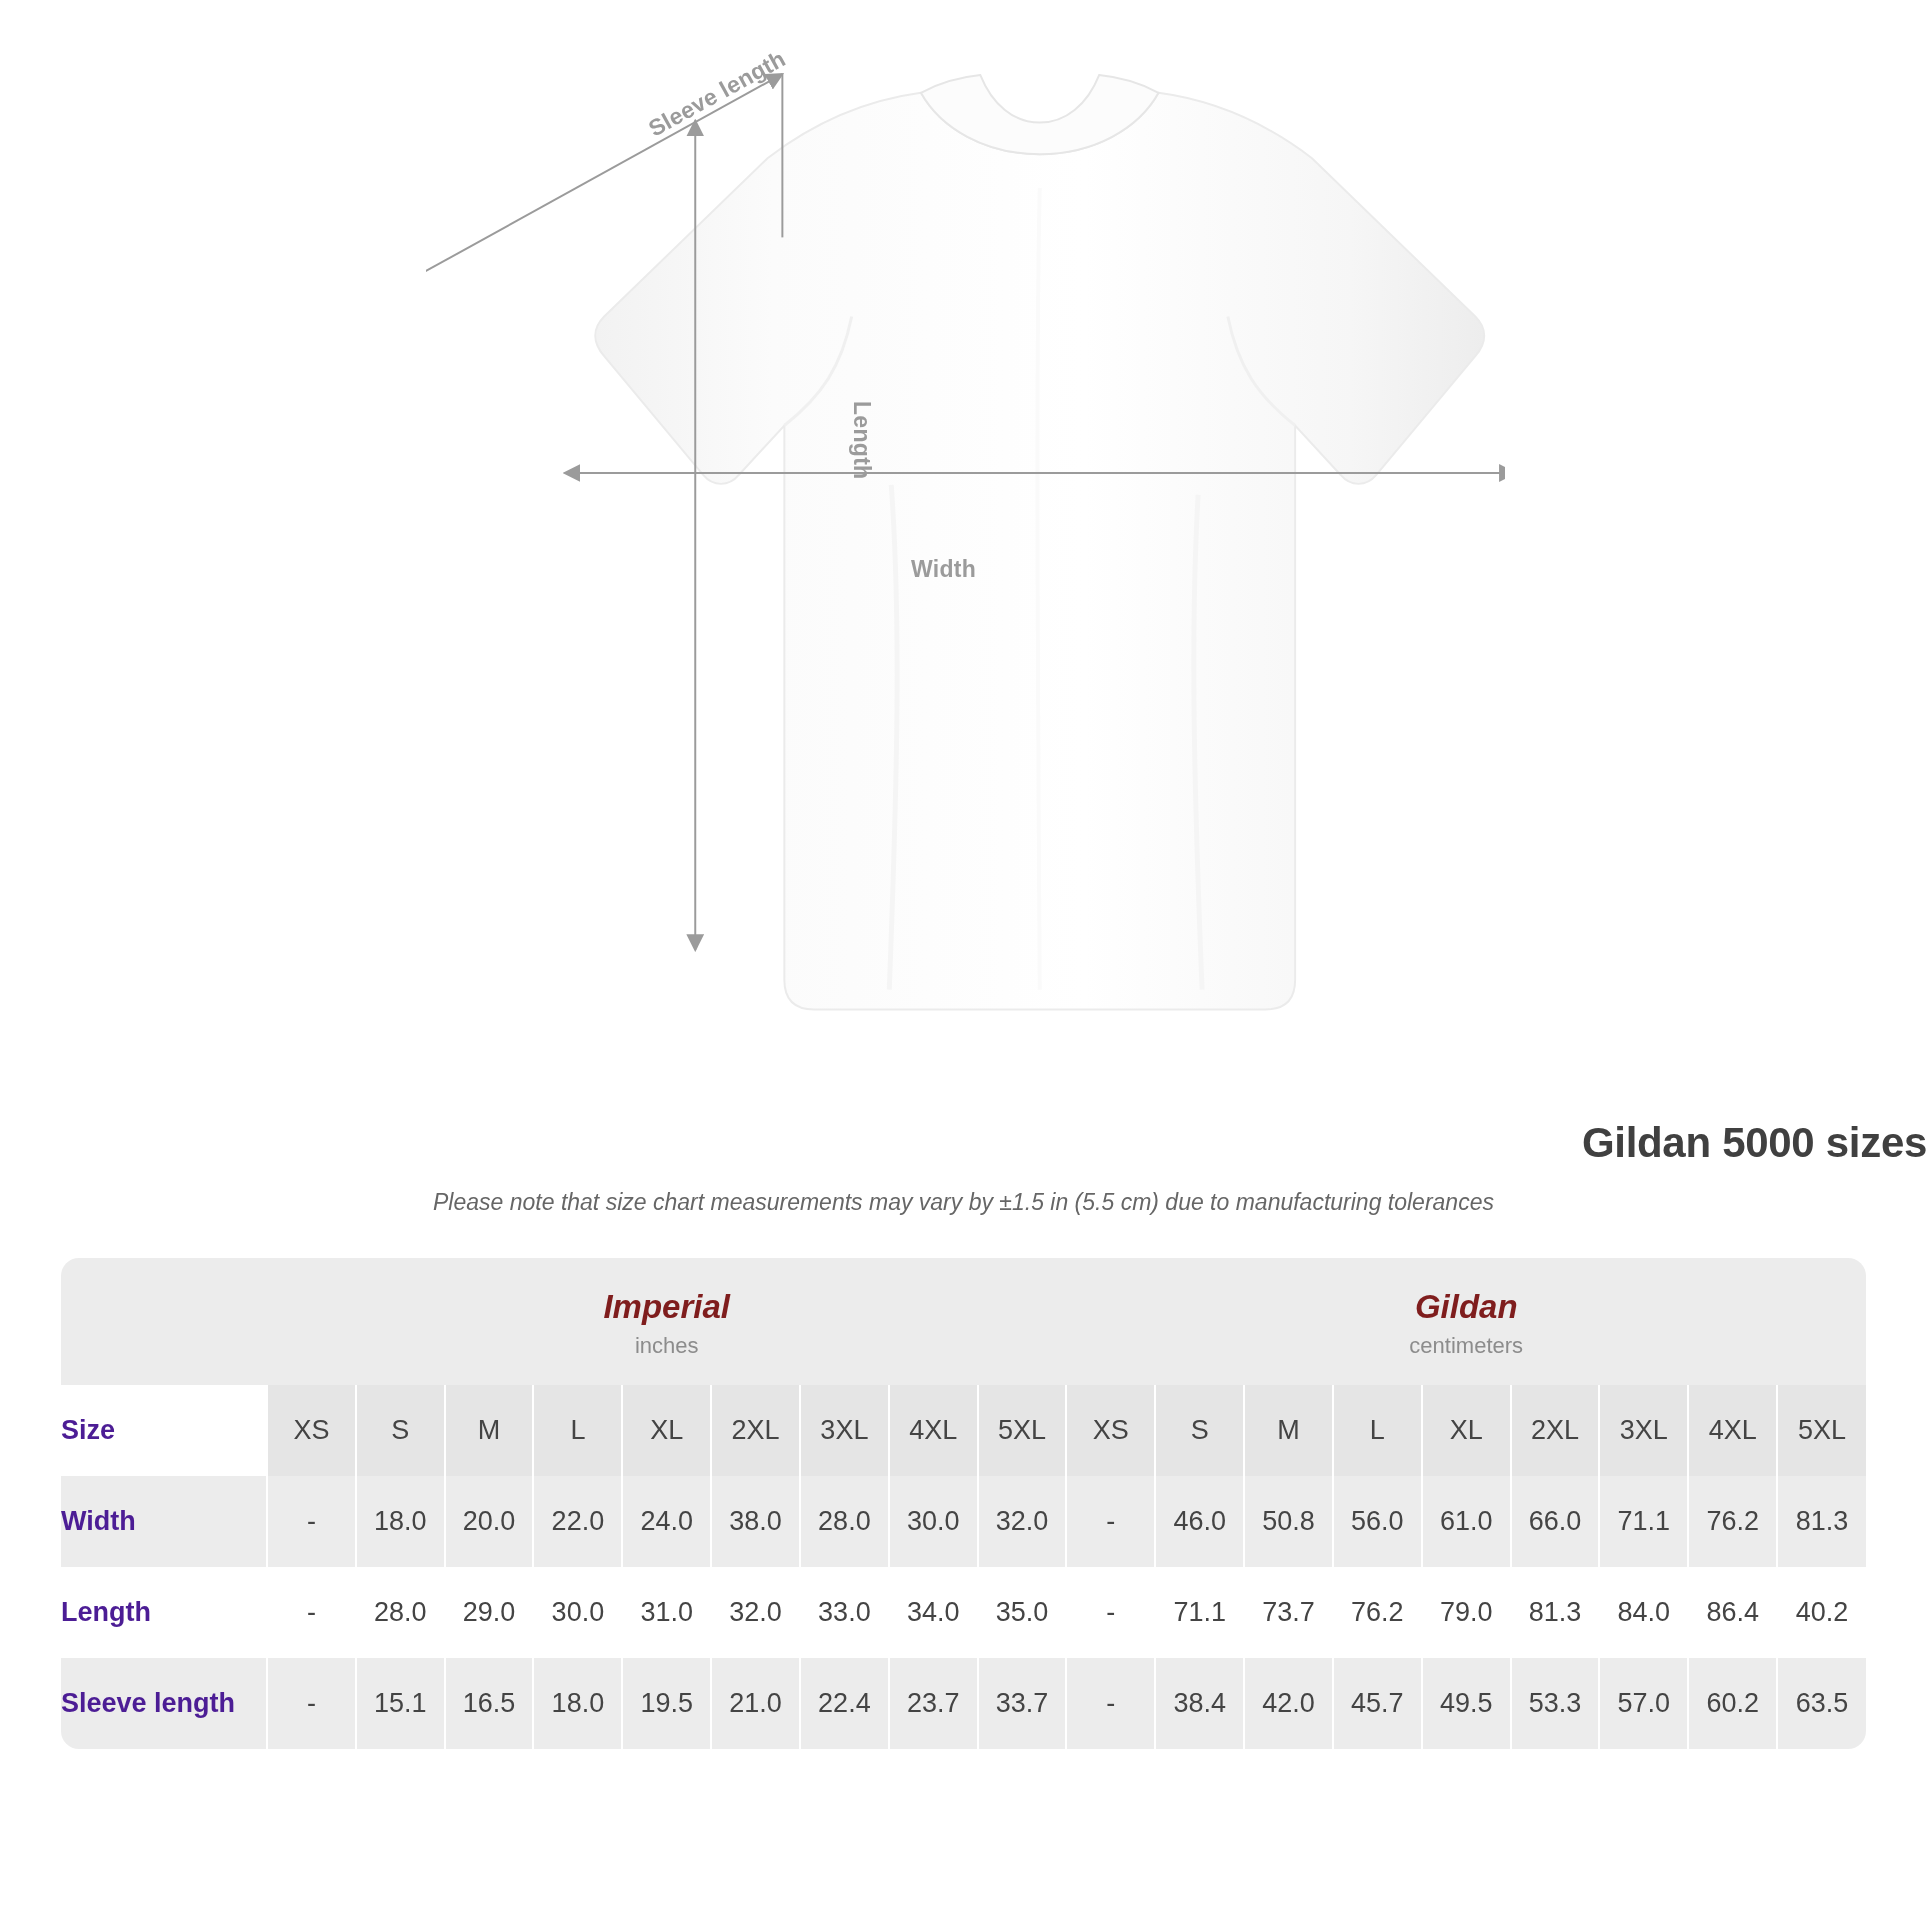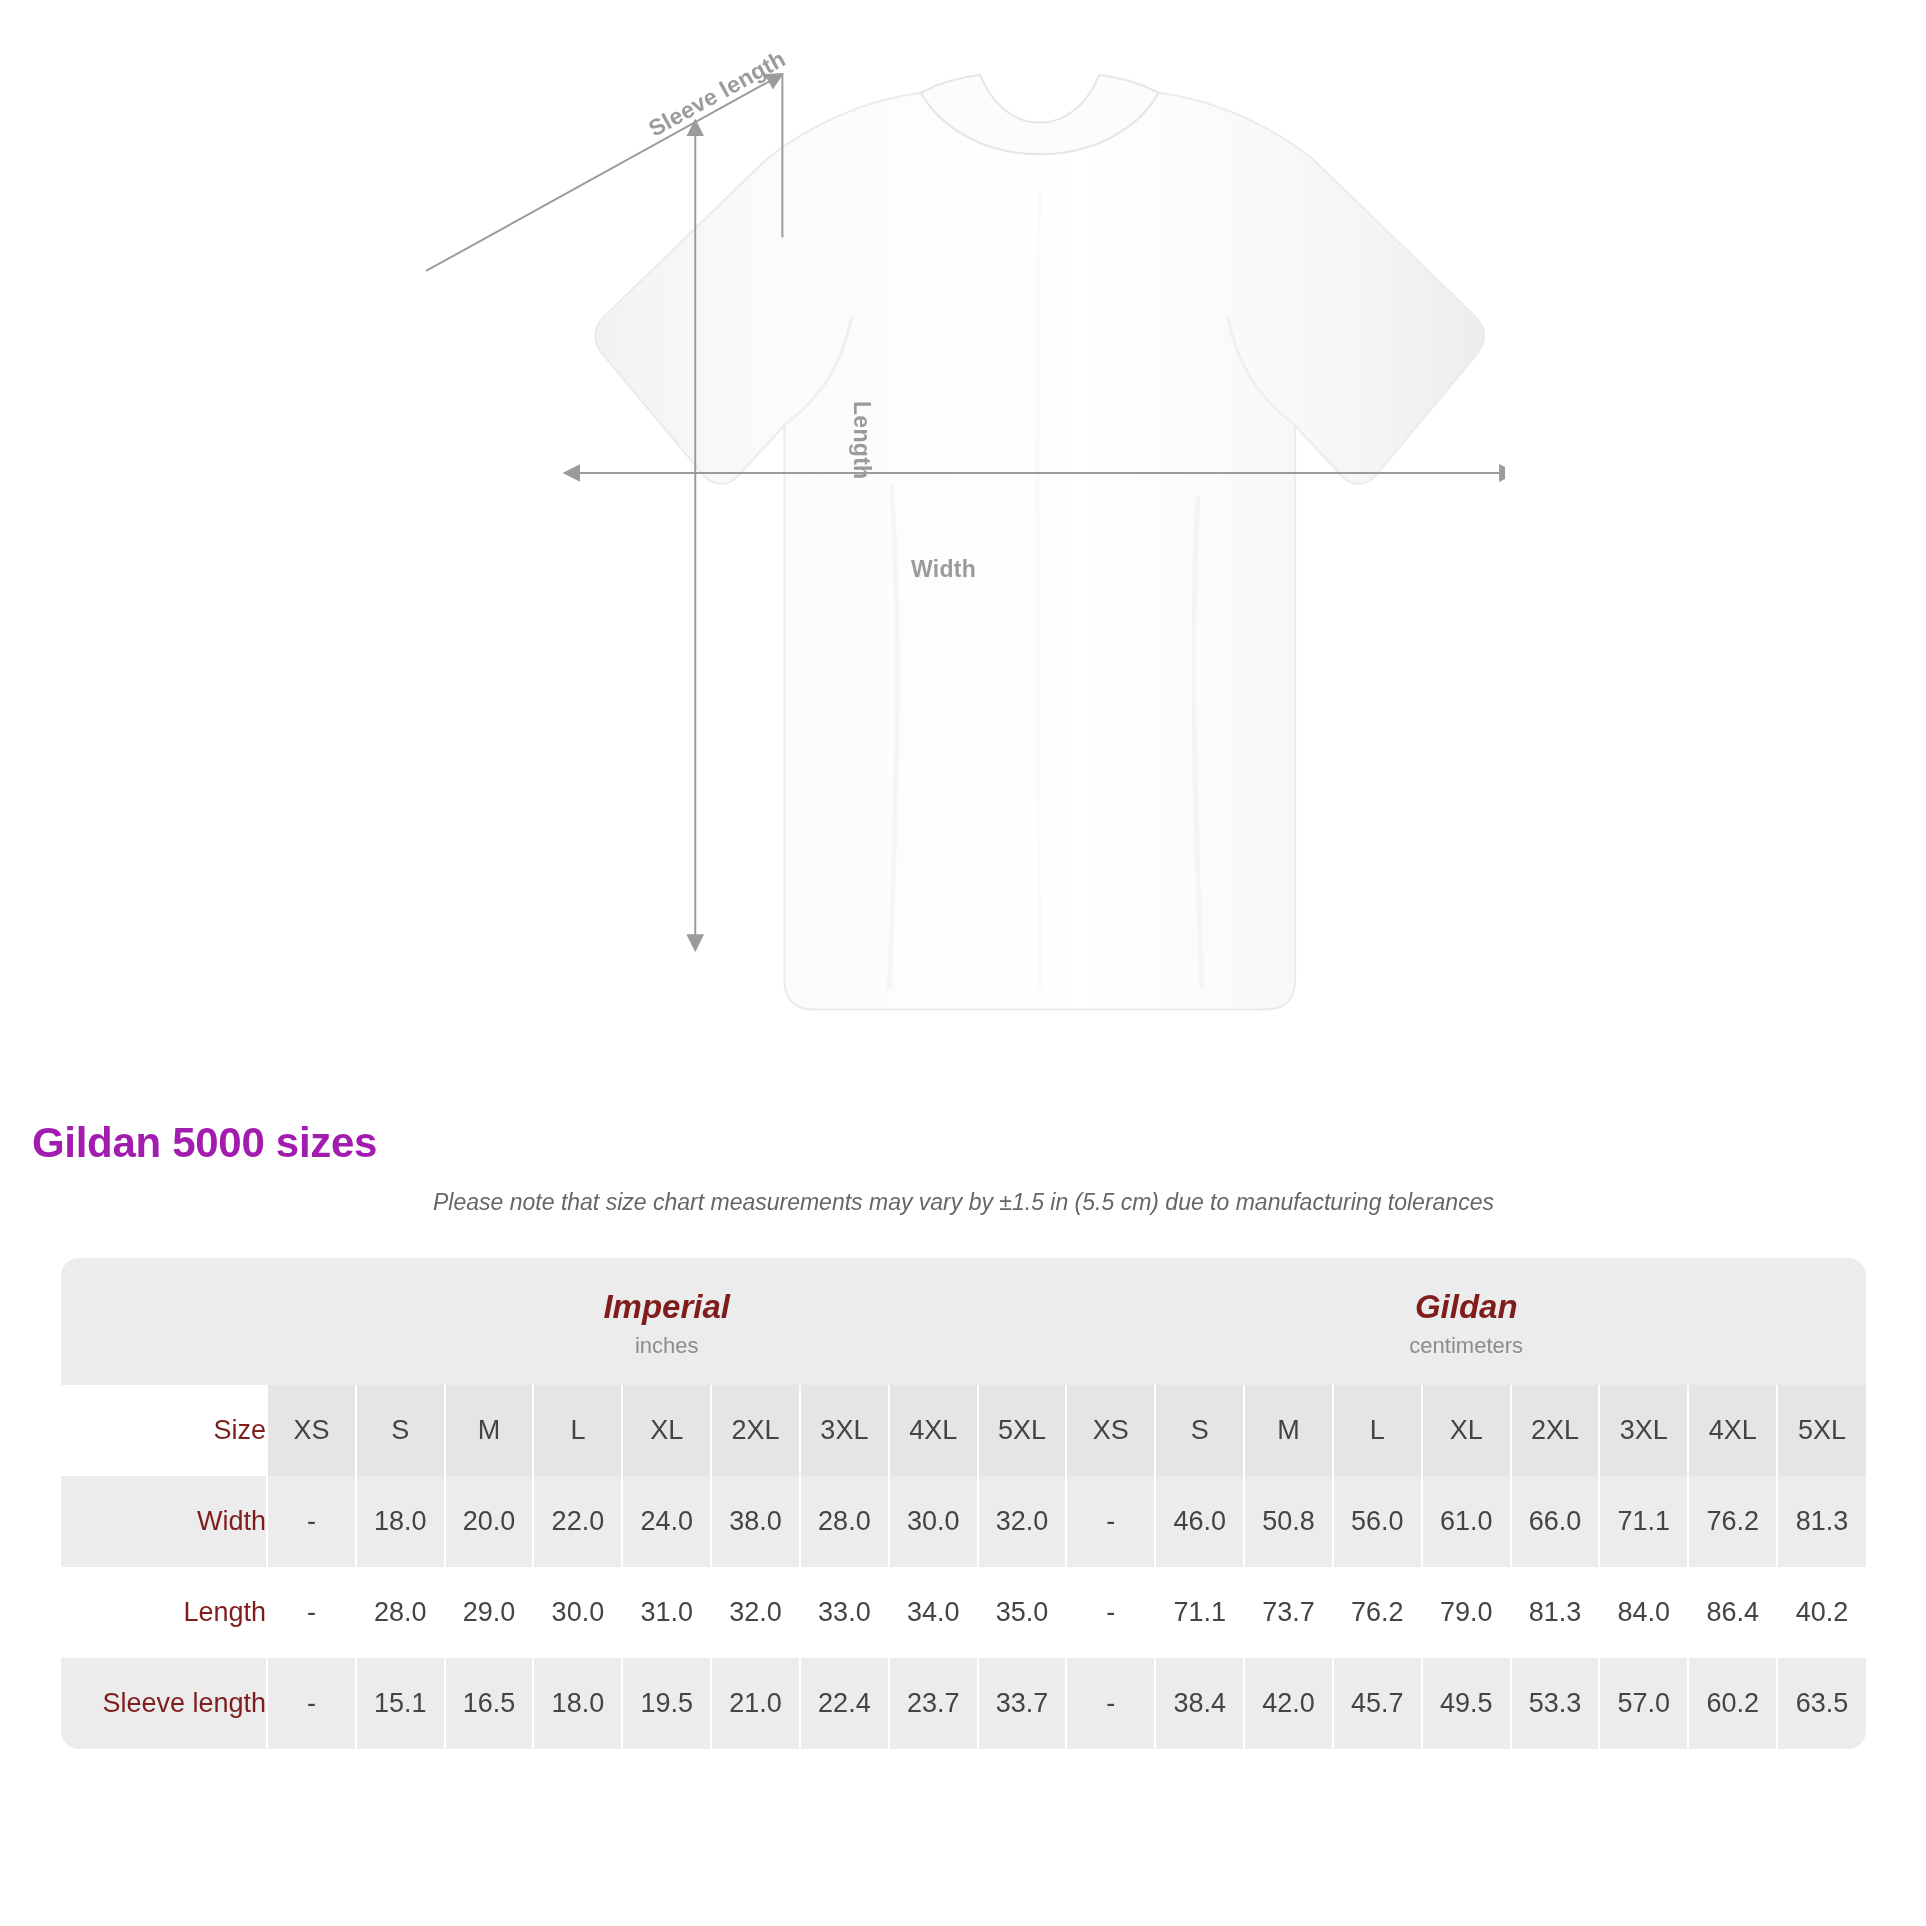--- a/index.html
+++ b/index.html
@@ -59,24 +59,24 @@
     transform: rotate(90deg);
     transform-origin: left top;
   }
   .label-width {
     left: 911px;
     top: 556px;
   }
 
   
   .title {
-    text-align: left;
+    text-align: right;
     font-size: 42px;
     font-weight: bold;
-    color: #a21caf;
+    color: #404040;
     margin: 10px 0 0 0;
     letter-spacing: -0.3px;
     padding-left: 32px;
   }
   .subtitle {
     text-align: center;
     font-size: 23px;
     font-style: italic;
     color: #666;
     margin-top: 22px;
@@ -131,23 +131,23 @@
     background: #ffffff;
   }
   .data-row td {
     padding: 30px 0;
   }
   .data-row.alt td {
     background: #ececec;
   }
   .data-row td.rowhead,
   .size-row td.rowhead {
-    font-weight: normal;
-    color: #7f1d1d;
-    text-align: right;
+    font-weight: bold;
+    color: #4c1d95;
+    text-align: left;
     width: 206px;
   }
   .data-row.alt td.rowhead {
     background: #ececec;
   }
   .cell-border {
     border-left: 2px solid #ffffff !important;
   }
 </style>
 </head>

